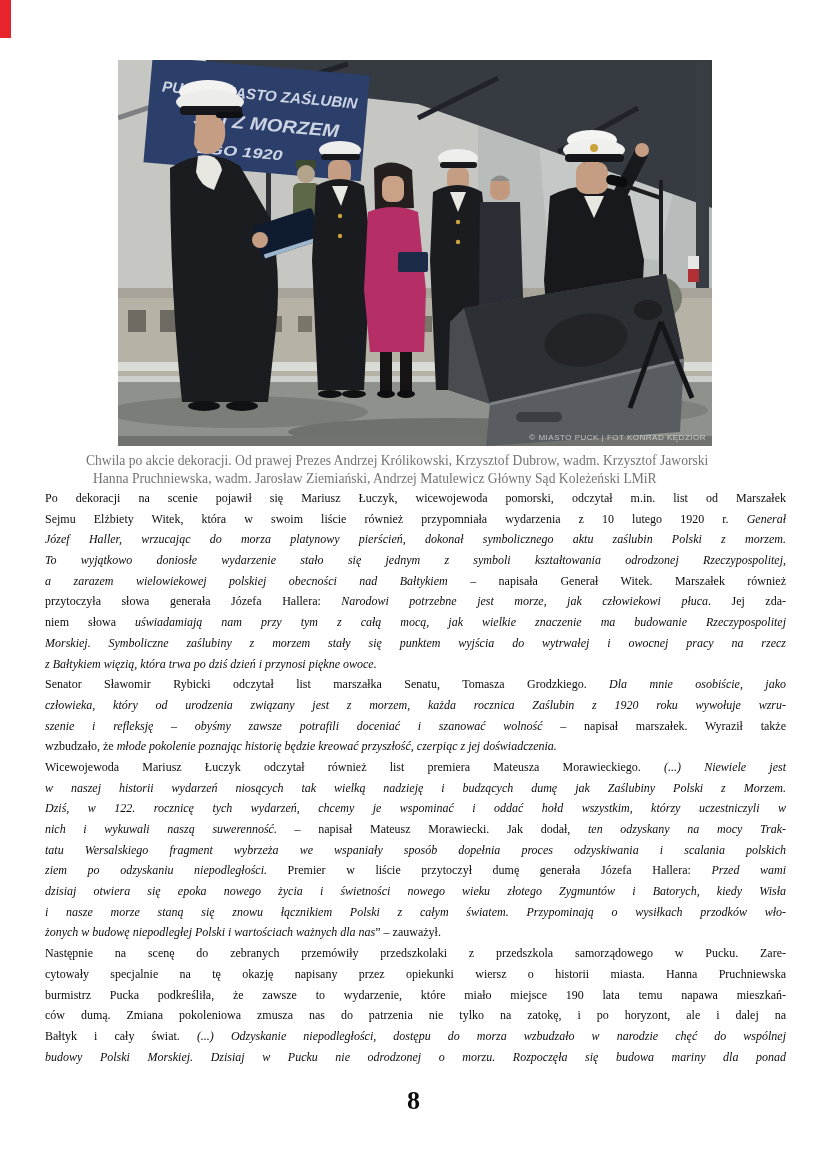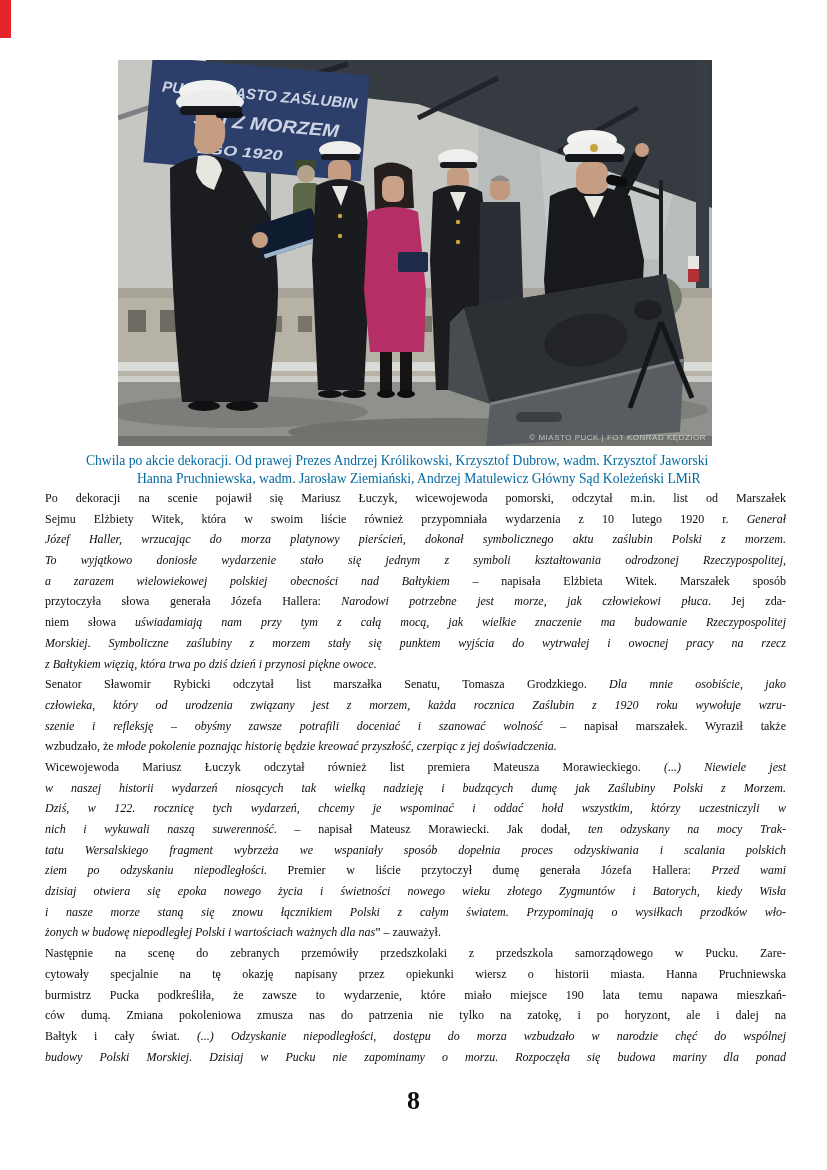--- a/index.html
+++ b/index.html
@@ -3,22 +3,22 @@
 <meta charset="utf-8">
 <style>
   html,body{margin:0;padding:0;background:#ffffff;}
   .page{
     position:relative;width:827px;height:1170px;background:#ffffff;overflow:hidden;
     font-family:"Liberation Serif","DejaVu Serif",serif;color:#0b0b0b;
   }
   .corner-mark{position:absolute;left:0;top:0;width:11px;height:38px;background:#e6242b;}
   .photo{position:absolute;left:118px;top:60px;width:594px;height:386px;}
   .photo svg{display:block;width:594px;height:386px;}
-  .caption{position:absolute;left:86px;top:452px;width:680px;font-size:13.6px;line-height:17.5px;color:#0369a1;}
-  .caption .c2{padding-left:7px;margin-left:44px;}
+  .caption{position:absolute;left:86px;top:452px;width:680px;font-size:13.6px;line-height:17.5px;color:#737373;}
+  .caption .c2{padding-left:7px;}
   .article{position:absolute;left:45px;top:488px;width:741px;font-size:12px;}
   .bline{
     display:block;height:20.7px;line-height:20.7px;white-space:nowrap;
     text-align:justify;text-align-last:justify;
   }
   .bline.pend{text-align-last:left;}
   .bline i{font-style:italic;margin-top:9px;}
   .page-number{position:absolute;left:0;top:1086px;width:827px;text-align:center;
     font-size:26px;font-weight:bold;}
 </style>
@@ -176,21 +176,21 @@
   <div class="caption">
     <div class="c1">Chwila po akcie dekoracji. Od prawej Prezes Andrzej Królikowski, Krzysztof Dubrow, wadm. Krzysztof Jaworski</div>
     <div class="c2">Hanna Pruchniewska, wadm. Jarosław Ziemiański, Andrzej Matulewicz Główny Sąd Koleżeński LMiR</div>
   </div>
 
   <div class="article" id="body-text">
       <div class="bline"><span>Po dekoracji na scenie pojawił się Mariusz Łuczyk, wicewojewoda pomorski, odczytał m.in. list od Marszałek</span></div>
       <div class="bline"><span>Sejmu Elżbiety Witek, która w swoim liście również przypomniała wydarzenia z 10 lutego 1920 r. </span><i>Generał</i></div>
       <div class="bline"><i>Józef Haller, wrzucając do morza platynowy pierścień, dokonał symbolicznego aktu zaślubin Polski z morzem.</i></div>
       <div class="bline"><i>To wyjątkowo doniosłe wydarzenie stało się jednym z symboli kształtowania odrodzonej Rzeczypospolitej,</i></div>
-      <div class="bline"><i>a zarazem wielowiekowej polskiej obecności nad Bałtykiem</i><span> – napisała Elżbieta Witek. Marszałek sposób</span></div>
+      <div class="bline"><i>a zarazem wielowiekowej polskiej obecności nad Bałtykiem</i><span> – napisała Generał Witek. Marszałek również</span></div>
       <div class="bline"><span>przytoczyła słowa generała Józefa Hallera: </span><i>Narodowi potrzebne jest morze, jak człowiekowi płuca</i><span>. Jej zda-</span></div>
       <div class="bline"><span>niem słowa </span><i>uświadamiają nam przy tym z całą mocą, jak wielkie znaczenie ma budowanie Rzeczypospolitej</i></div>
       <div class="bline"><i>Morskiej. Symboliczne zaślubiny z morzem stały się punktem wyjścia do wytrwałej i owocnej pracy na rzecz</i></div>
       <div class="bline pend"><i>z Bałtykiem więzią, która trwa po dziś dzień i przynosi piękne owoce.</i></div>
       <div class="bline"><span>Senator Sławomir Rybicki odczytał list marszałka Senatu, Tomasza Grodzkiego. </span><i>Dla mnie osobiście, jako</i></div>
       <div class="bline"><i>człowieka, który od urodzenia związany jest z morzem, każda rocznica Zaślubin z 1920 roku wywołuje wzru-</i></div>
       <div class="bline"><i>szenie i refleksję – obyśmy zawsze potrafili doceniać i szanować wolność</i><span> – napisał marszałek. Wyraził także</span></div>
       <div class="bline pend"><span>wzbudzało, że </span><i>młode pokolenie poznając historię będzie kreować przyszłość, czerpiąc z jej doświadczenia.</i></div>
       <div class="bline"><span>Wicewojewoda Mariusz Łuczyk odczytał również list premiera Mateusza Morawieckiego. </span><i>(...) Niewiele jest</i></div>
       <div class="bline"><i>w naszej historii wydarzeń niosących tak wielką nadzieję i budzących dumę jak Zaślubiny Polski z Morzem.</i></div>
@@ -199,18 +199,18 @@
       <div class="bline"><i>tatu Wersalskiego fragment wybrzeża we wspaniały sposób dopełnia proces odzyskiwania i scalania polskich</i></div>
       <div class="bline"><i>ziem po odzyskaniu niepodległości.</i><span> Premier w liście przytoczył dumę generała Józefa Hallera: </span><i>Przed wami</i></div>
       <div class="bline"><i>dzisiaj otwiera się epoka nowego życia i świetności nowego wieku złotego Zygmuntów i Batorych, kiedy Wisła</i></div>
       <div class="bline"><i>i nasze morze staną się znowu łącznikiem Polski z całym światem. Przypominają o wysiłkach przodków wło-</i></div>
       <div class="bline pend"><i>żonych w budowę niepodległej Polski i wartościach ważnych dla nas</i><span>” – zauważył.</span></div>
       <div class="bline"><span>Następnie na scenę do zebranych przemówiły przedszkolaki z przedszkola samorządowego w Pucku. Zare-</span></div>
       <div class="bline"><span>cytowały specjalnie na tę okazję napisany przez opiekunki wiersz o historii miasta. Hanna Pruchniewska</span></div>
       <div class="bline"><span>burmistrz Pucka podkreśliła, że zawsze to wydarzenie, które miało miejsce 190 lata temu napawa mieszkań-</span></div>
       <div class="bline"><span>ców dumą. Zmiana pokoleniowa zmusza nas do patrzenia nie tylko na zatokę, i po horyzont, ale i dalej na</span></div>
       <div class="bline"><span>Bałtyk i cały świat. </span><i>(...) Odzyskanie niepodległości, dostępu do morza wzbudzało w narodzie chęć do wspólnej</i></div>
-      <div class="bline"><i>budowy Polski Morskiej. Dzisiaj w Pucku nie zapominamy o morzu. Rozpoczęła się budowa mariny dla ponad</i></div>
+      <div class="bline"><i>budowy Polski Morskiej. Dzisiaj w Pucku nie odrodzonej o morzu. Rozpoczęła się budowa mariny dla ponad</i></div>
     </div>
 
   <div class="page-number">8</div>
 
 </div>
 
 </body></html>

